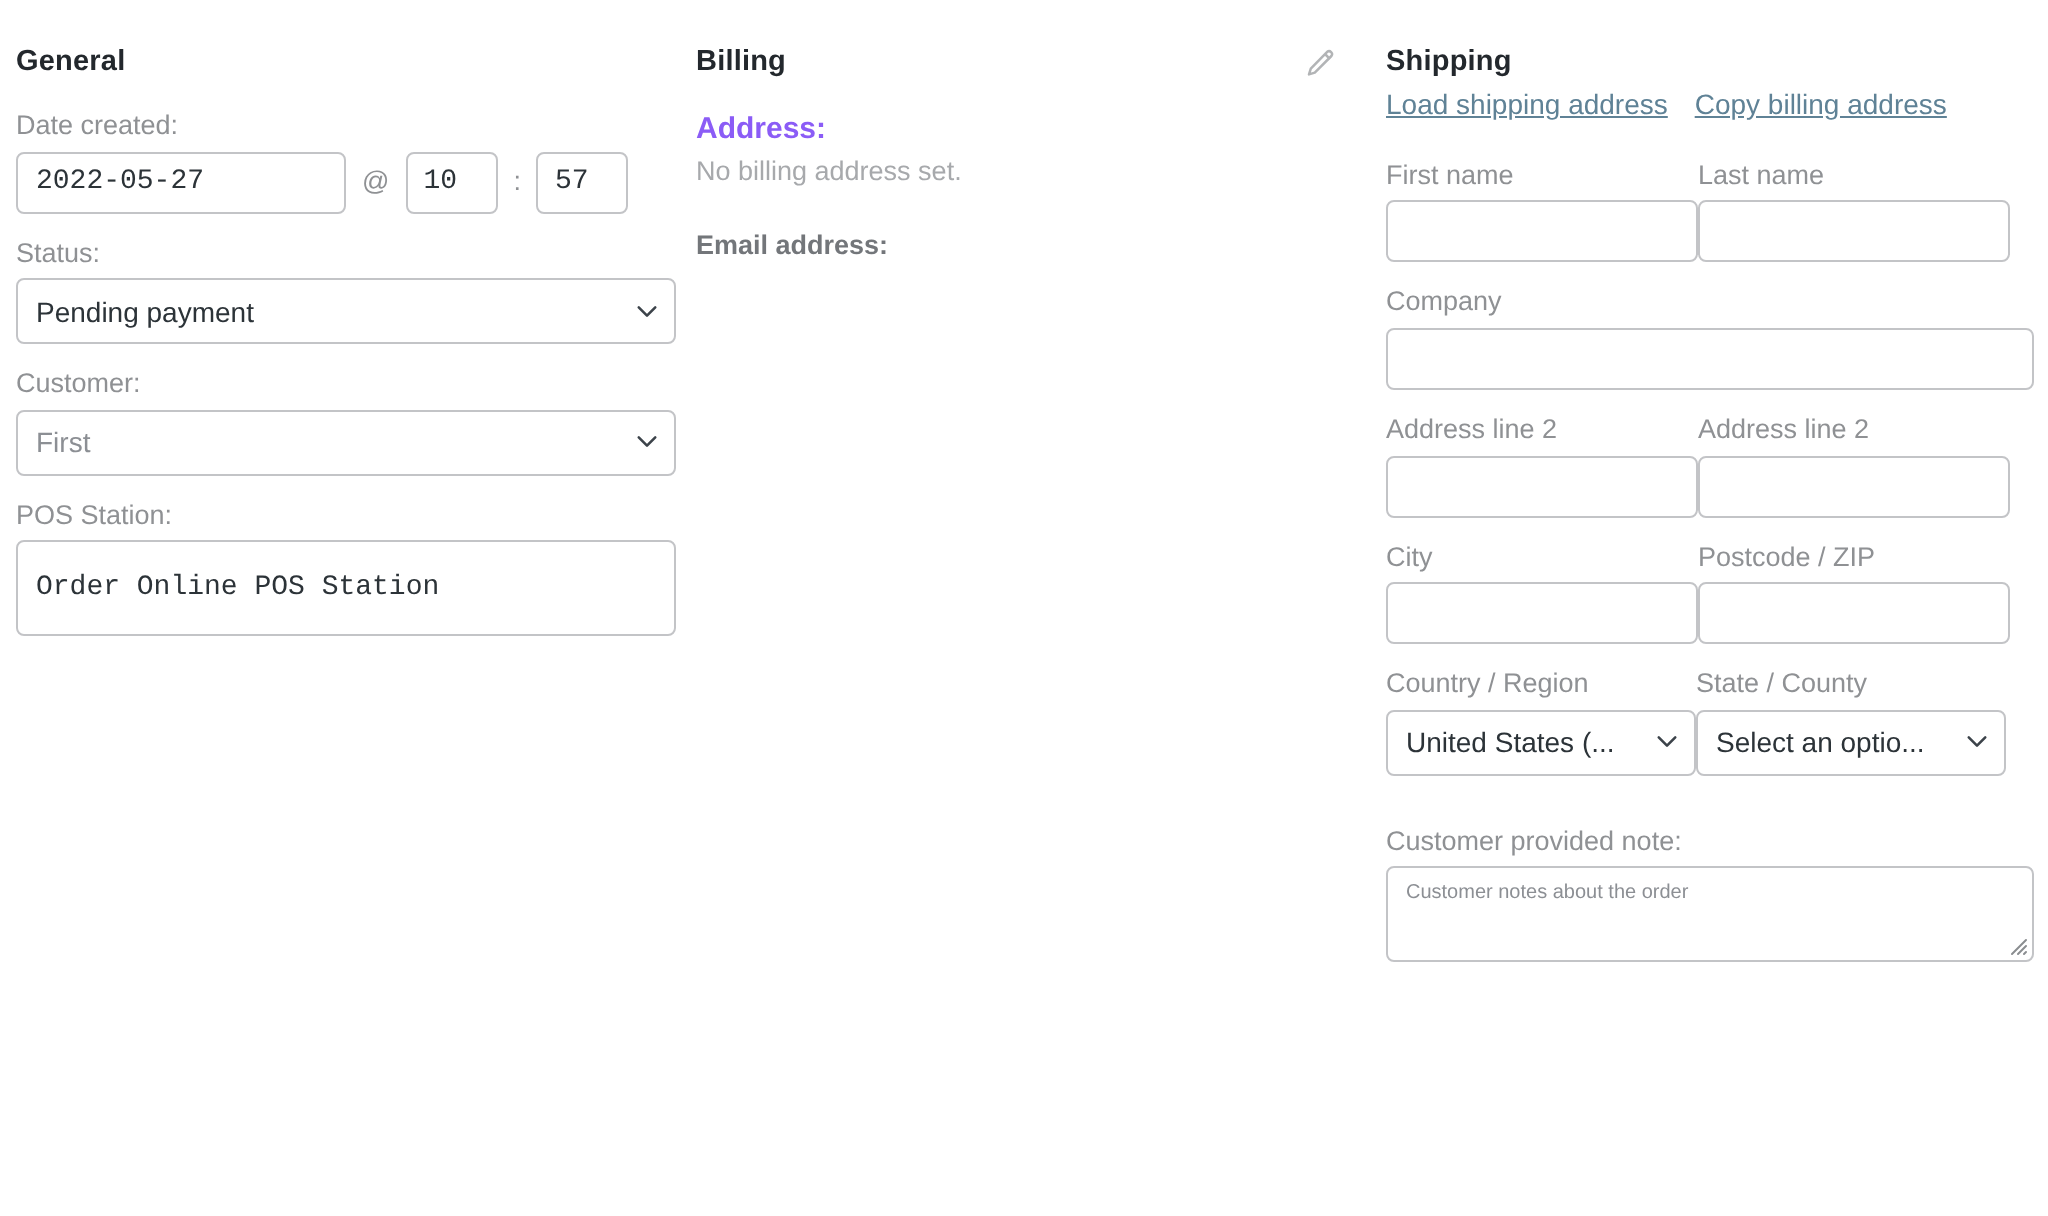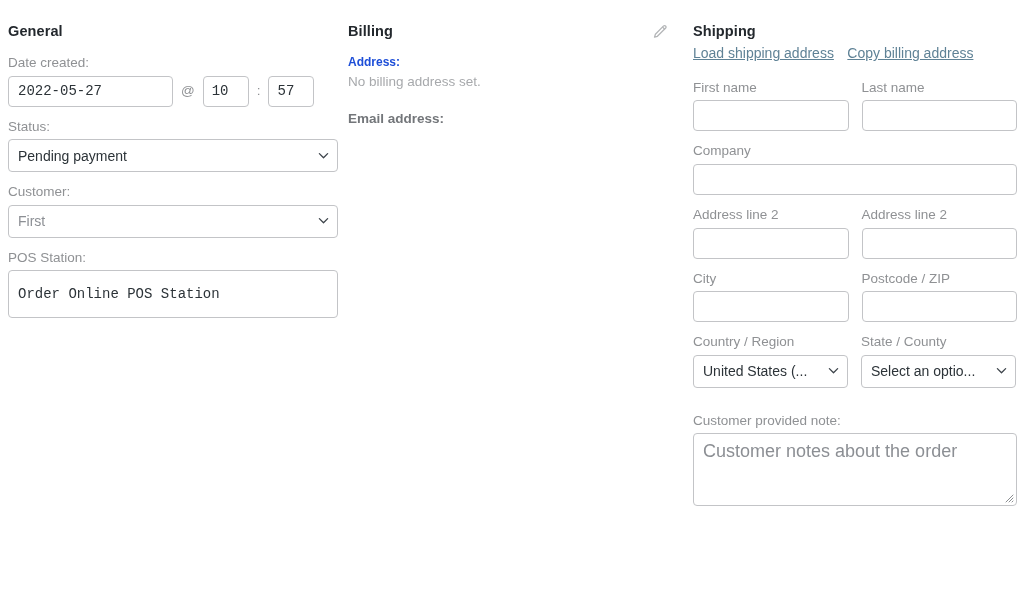--- a/index.html
+++ b/index.html
@@ -114,23 +114,23 @@
   .pencil {
     position: absolute;
     right: 10px;
     top: 2px;
     width: 16px; height: 16px;
     cursor: pointer;
     opacity: .65;
   }
   .pencil svg { display: block; }
   .addr-label {
-    font-size: 12px;
+    font-size: 15px;
     font-weight: bold;
-    color: #1d4ed8;
+    color: #8b5cf6;
     margin: 0;
     line-height: 1.45;
   }
   .addr-value {
     font-size: 13.5px;
     color: #a7a9ac;
     line-height: 1.45;
     margin: 0;
   }
   .email-label {
@@ -150,33 +150,32 @@
   .link {
     font-size: 14px;
     color: #5f8296;
     text-decoration: underline;
     cursor: pointer;
   }
   .link + .link { margin-left: 9px; }
 
   .pair {
     display: flex;
-    gap: 13px;
   }
   .pair > div { width: 156px; }
   .pair.sel-pair > div { width: 155px; }
 
   .note-area {
     width: 100%;
-    height: 73px;
+    height: 48px;
     border: 1px solid #c3c4c7;
     border-radius: 4px;
     background: #fff;
     font-family: "Liberation Sans", sans-serif;
-    font-size: 18px;
+    font-size: 10px;
     color: #4c1d95;
     padding: 7px 9px;
     resize: none;
     outline: none;
     position: relative;
     display: block;
   }
   .note-area::placeholder { color: #8c8f94; opacity: 1; }
   .note-wrap { position: relative; }
   .grip {

